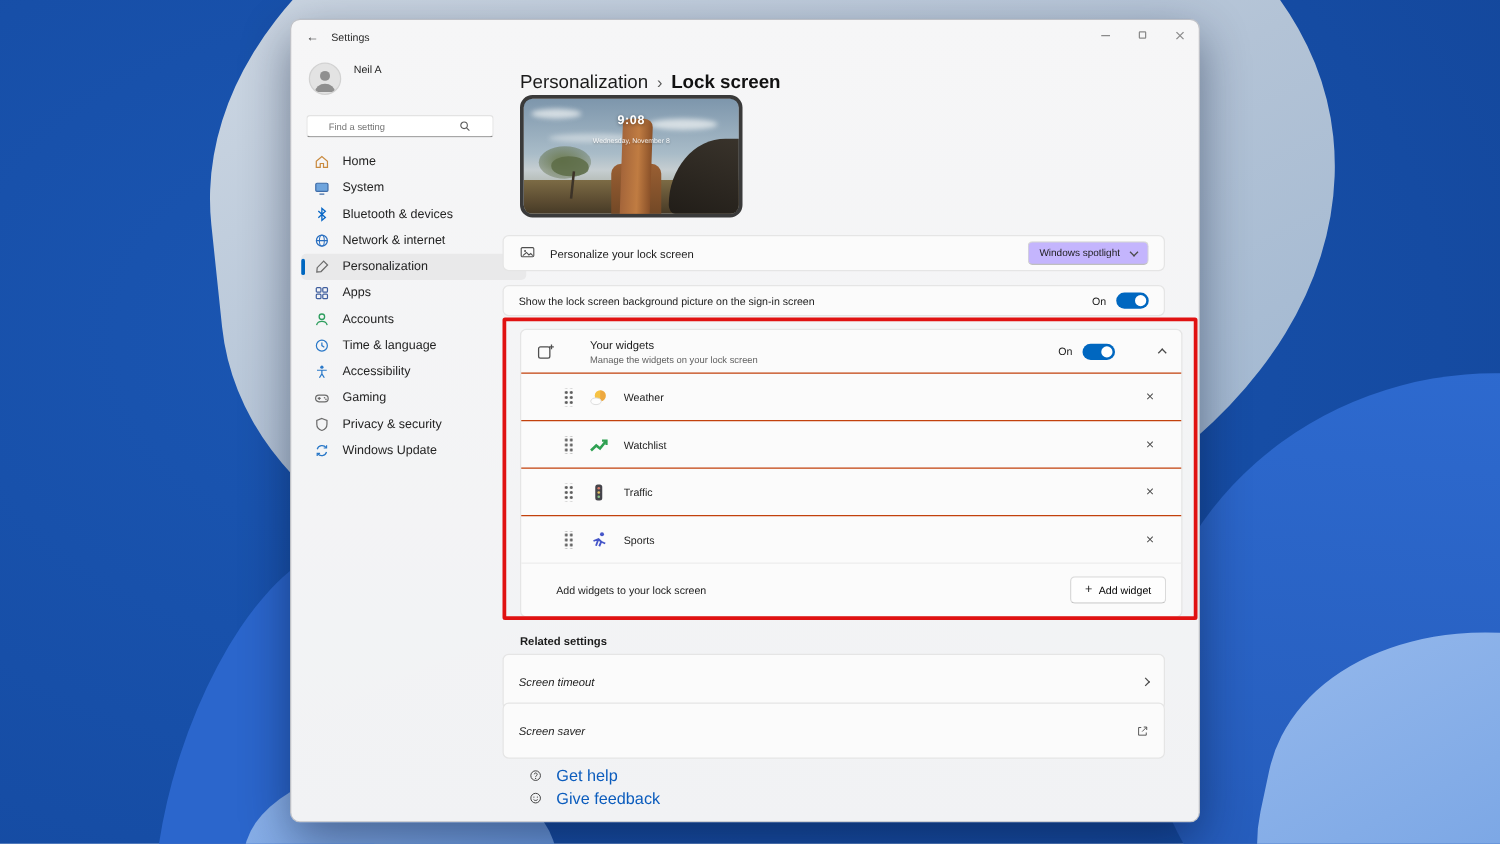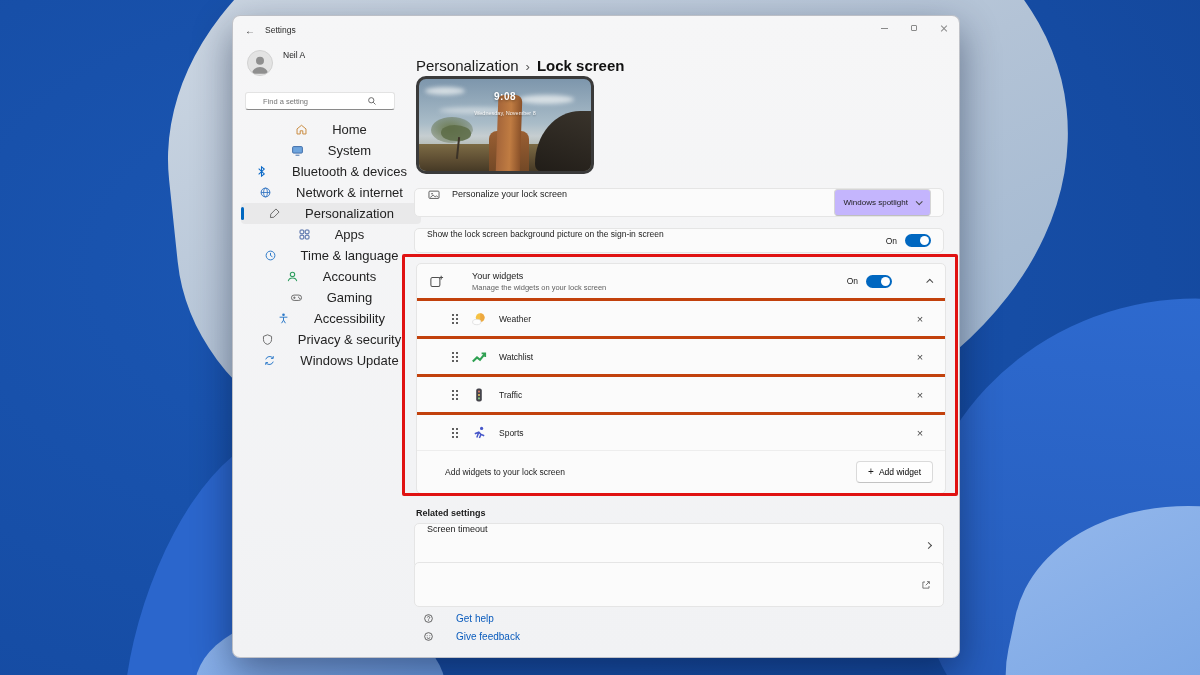--- a/index.html
+++ b/index.html
@@ -45,22 +45,22 @@
   .account { left:14px; top:34px; display:flex; gap:10px; }
   .avatar { width:26px; height:26px; border-radius:50%; background:#e3e3e3; overflow:hidden;
     display:flex; align-items:flex-end; justify-content:center; border:1px solid #d2d2d2; }
   .account-name { font-size:8.5px; color:#222; }
   .searchbox { left:12px; top:76px; width:150px; height:18px; background:#fff;
     border:1px solid #e3e3e3; border-bottom:1px solid #8a8a8a; border-radius:3px;
     display:flex; align-items:center; padding:0 17px; gap:4px; }
   .searchbox input { flex:1; border:none; outline:none; background:transparent;
     font-size:7.5px; color:#333; font-family:"Liberation Sans",sans-serif; min-width:0; }
   .nav { left:8px; top:103px; width:180px; display:flex; flex-direction:column; }
-  .nav-item { height:21px; display:flex; align-items:center; gap:24px; padding:0 10px;
-    border-radius:4px; font-size:13px; color:#232323; position:relative;justify-content:center; }
+  .nav-item { height:21px; display:flex; align-items:center; gap:10px; padding:0 10px;
+    border-radius:4px; font-size:10px; color:#232323; position:relative; }
   .nav-item.selected { background:#e9e9ea; }
   .nav-item.selected .pill { position:absolute; left:0; top:4px; width:3px; height:13px;
     border-radius:2px; background:#0067c0; }
   .nav-item svg { flex:0 0 auto; }
 
   
   .breadcrumb { left:183px; top:41px; display:flex; align-items:baseline; gap:7px; font-size:15px; }
   .bc-parent { color:#1b1b1b; font-weight:400; }
   .bc-sep { color:#5a5a5a; font-size:13px; }
   .bc-current { font-weight:700; color:#111; }
@@ -79,22 +79,22 @@
   .pv-tree { position:absolute; left:12px; top:38px; width:42px; height:26px;
     background:radial-gradient(ellipse at 45% 45%, #6d7c52 0%, #55644058 70%, transparent 72%); border-radius:50%; }
   .pv-tree2 { position:absolute; left:22px; top:46px; width:30px; height:16px;
     background:#5d6c47; border-radius:50% 60% 45% 55%; opacity:.85; }
   .pv-trunk { position:absolute; left:38px; top:58px; width:2px; height:22px; background:#3c3328; transform:rotate(6deg); }
   .pv-time { position:absolute; left:0; right:0; top:12px; text-align:center; color:#fff;
     font-size:10px; font-weight:700; text-shadow:0 1px 3px rgba(0,0,0,.45); letter-spacing:.5px; }
   .pv-date { position:absolute; left:0; right:0; top:31px; text-align:center; color:#fff;
     font-size:5.5px; opacity:.92; text-shadow:0 1px 2px rgba(0,0,0,.4); }
 
-  .card { left:181px; width:530px; background:#fbfbfb; border:1px solid #e5e5e5;
-    border-radius:5px; display:flex; padding:0 12px; font-size:9px; color:#1b1b1b; }
+  .card { left:169px; width:530px; background:#fbfbfb; border:1px solid #e5e5e5;
+    border-radius:5px; display:flex; align-items:center; padding:0 12px; font-size:9px; color:#1b1b1b; }
   .card-label { flex:1; }
   .sub { font-size:7.5px; color:#616161; margin-top:2px; }
 
   .dropdown { display:flex; align-items:center; gap:8px; background:#c4b5fd; border:1px solid #d5d5d5;
     border-bottom-color:#bfbfbf; border-radius:4px; padding:4px 9px; font-size:8px; color:#1b1b1b; }
 
   .toggle-wrap { display:flex; align-items:center; gap:8px; font-size:8.5px; }
   .toggle { width:26px; height:13px; border-radius:8px; background:#0067c0; position:relative; }
   .toggle::after { content:''; position:absolute; top:2px; right:2px; width:9px; height:9px;
     border-radius:50%; background:#fff; }
@@ -105,41 +105,41 @@
   .chev.up { transform:rotate(-135deg) translateY(-1px); }
   .chev.right { transform:rotate(-45deg); }
 
   
   .widgets-card { left:183px; top:247px; width:530px; background:#fbfbfb;
     border:1px solid #e5e5e5; border-radius:5px; display:flex; flex-direction:column; }
   .widgets-head { height:34px; display:flex; align-items:center; padding:0 12px; gap:28px; }
   .widgets-head-text { flex:1; }
   .widgets-title { font-size:9px; color:#1b1b1b; }
   .widget-row { height:38px; display:flex; align-items:center; gap:12px;
-    padding:0 16px 0 34px; border-top:3px solid #c2410c; font-size:8.5px; }
+    padding:0 16px 0 34px; border-top:1px solid #c2410c; font-size:8.5px; }
   .grip { width:8px; height:14px;
     background-image:radial-gradient(circle, #5f5f5f 1px, transparent 1.3px);
     background-size:4px 4px; background-position:0 1px; }
   .w-label { flex:1; }
   .x-btn { width:18px; height:18px; display:flex; align-items:center; justify-content:center;
     color:#4d4d4d; font-size:11px; border-radius:3px; }
   .widgets-foot { height:43px; display:flex; align-items:center; padding:0 12px 0 28px;
     border-top:1px solid #ededed; font-size:8.5px; }
   .add-btn { display:flex; align-items:center; gap:5px; border:1px solid #dadada;
     border-bottom-color:#c3c3c3; background:#fefefe; border-radius:4px; padding:5px 11px; font-size:8.5px; }
   .plus { font-size:10px; line-height:6px; color:#1b1b1b; }
 
   .highlight-rect { left:169px; top:238px; width:556px; height:242px;
     border:3px solid #e01212; border-radius:2px; pointer-events:none; z-index:60; }
 
   .related-h { left:183px; top:492px; font-size:9px; font-weight:700; color:#1b1b1b; }
-  .link-row { height:45px; }
+  .link-row { height:45px;font-style:italic; }
   .ext-ico, .chev-slot { margin-left:auto; display:flex; align-items:center; }
 
-  .foot-link { left:190px; display:flex; align-items:center; gap:22px; font-size:10px; color:#0b5cbd; }
+  .foot-link { left:190px; display:flex; align-items:center; gap:11px; font-size:13px; color:#0b5cbd; }
   .foot-link .txt { text-decoration:none; }
 
   svg { display:block; }
 </style>
 </head>
 <body>
 
 <div class="petal petalA"></div>
 <div class="petal petalD"></div>
 <div class="petal petalB"></div>
@@ -223,47 +223,47 @@
             <rect x="2.5" y="2.5" width="4.6" height="4.6" rx="1"></rect>
             <rect x="8.9" y="2.5" width="4.6" height="4.6" rx="1"></rect>
             <rect x="2.5" y="8.9" width="4.6" height="4.6" rx="1"></rect>
             <rect x="8.9" y="8.9" width="4.6" height="4.6" rx="1"></rect>
           </g>
         </svg>
       <span>Apps</span>
     </div>
     <div class="nav-item">
       <svg width="13" height="13" viewBox="0 0 16 16">
+          <circle cx="8" cy="5.4" r="2.7" fill="none" stroke="#2f9e5f" stroke-width="1.3"></circle>
+          <path d="M2.8 13.6 a5.3 4.6 0 0 1 10.4 0" fill="none" stroke="#2f9e5f" stroke-width="1.3"></path>
+        </svg>
+      <span>Accounts</span>
+    </div>
+    <div class="nav-item">
+      <svg width="13" height="13" viewBox="0 0 16 16">
           <circle cx="8" cy="8" r="5.4" fill="none" stroke="#2a78c8" stroke-width="1.2"></circle>
           <path d="M8 4.8 V8 L10.4 9.6" fill="none" stroke="#2a78c8" stroke-width="1.2"></path>
         </svg>
       <span>Time &amp; language</span>
     </div>
     <div class="nav-item">
       <svg width="13" height="13" viewBox="0 0 16 16">
-          <circle cx="8" cy="5.4" r="2.7" fill="none" stroke="#2f9e5f" stroke-width="1.3"></circle>
-          <path d="M2.8 13.6 a5.3 4.6 0 0 1 10.4 0" fill="none" stroke="#2f9e5f" stroke-width="1.3"></path>
-        </svg>
-      <span>Accounts</span>
+          <circle cx="8" cy="3.4" r="1.6" fill="#2a78c8"></circle>
+          <path d="M3.2 6.4 h9.6 M8 6.4 V10 M8 10 L5.6 13.8 M8 10 L10.4 13.8" fill="none" stroke="#2a78c8" stroke-width="1.2"></path>
+        </svg>
+      <span>Accessibility</span>
     </div>
     <div class="nav-item">
       <svg width="13" height="13" viewBox="0 0 16 16">
           <rect x="1.8" y="5" width="12.4" height="6.6" rx="3.3" fill="none" stroke="#6b6b6b" stroke-width="1.2"></rect>
           <path d="M5.4 6.8 v3 M3.9 8.3 h3" stroke="#6b6b6b" stroke-width="1.1"></path>
           <circle cx="10.6" cy="7.6" r=".8" fill="#6b6b6b"></circle>
           <circle cx="12" cy="9.2" r=".8" fill="#6b6b6b"></circle>
         </svg>
       <span>Gaming</span>
-    </div>
-    <div class="nav-item">
-      <svg width="13" height="13" viewBox="0 0 16 16">
-          <circle cx="8" cy="3.4" r="1.6" fill="#2a78c8"></circle>
-          <path d="M3.2 6.4 h9.6 M8 6.4 V10 M8 10 L5.6 13.8 M8 10 L10.4 13.8" fill="none" stroke="#2a78c8" stroke-width="1.2"></path>
-        </svg>
-      <span>Accessibility</span>
     </div>
     <div class="nav-item">
       <svg width="13" height="13" viewBox="0 0 16 16">
           <path d="M8 2.2 L13 4.2 V7.8 C13 11.4 10.8 13.2 8 14 C5.2 13.2 3 11.4 3 7.8 V4.2 Z" fill="none" stroke="#6b6b6b" stroke-width="1.2"></path>
         </svg>
       <span>Privacy &amp; security</span>
     </div>
     <div class="nav-item">
       <svg width="13" height="13" viewBox="0 0 16 16">
           <g fill="none" stroke="#2a78c8" stroke-width="1.2">
@@ -393,20 +393,21 @@
   <div class="abs related-h">Related settings</div>
 
   <div class="abs card link-row" style="top:507px;">
     <span class="card-label">Screen timeout</span>
     <span class="chev-slot">
         <span class="chev right"></span>
       </span>
   </div>
 
   <div class="abs card link-row" style="top:546px;">
+    <span class="card-label">Screen saver</span>
     <span class="ext-ico">
       <svg width="10" height="10" viewBox="0 0 16 16">
         <path d="M6.4 3.2 H3 V13 H12.8 V9.6 M9.6 2.6 H13.4 V6.4 M13.2 2.8 L7.6 8.4" fill="none" stroke="#4f4f4f" stroke-width="1.2"></path>
       </svg>
     </span>
   </div>
 
   <div class="abs foot-link" style="top:597px;">
     <svg width="11" height="11" viewBox="0 0 16 16">
       <circle cx="8" cy="8" r="5.6" fill="none" stroke="#3b3b3b" stroke-width="1.1"></circle>

